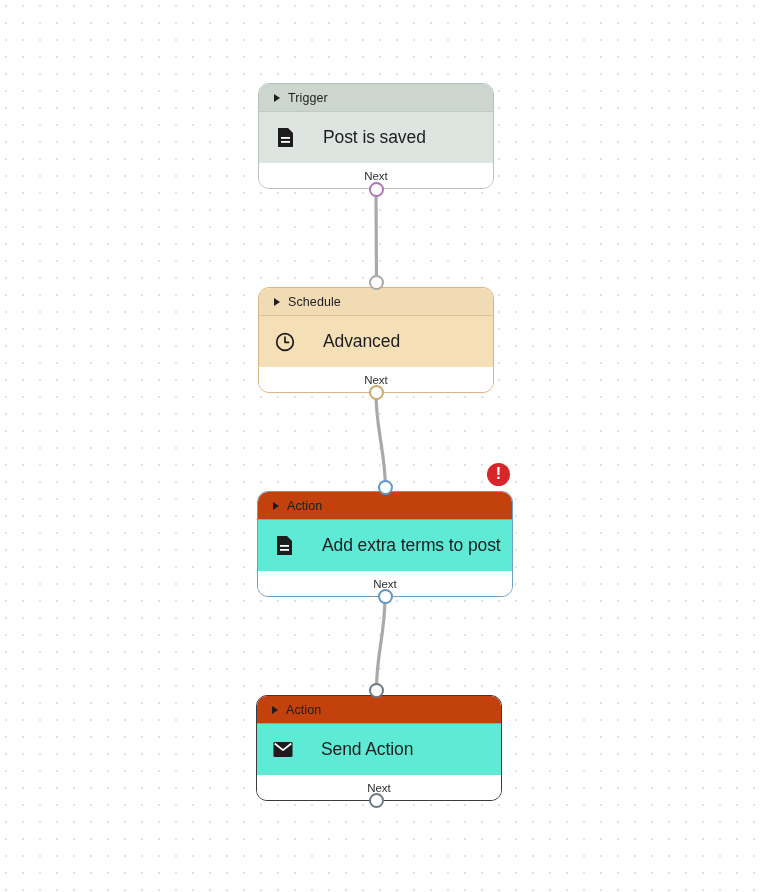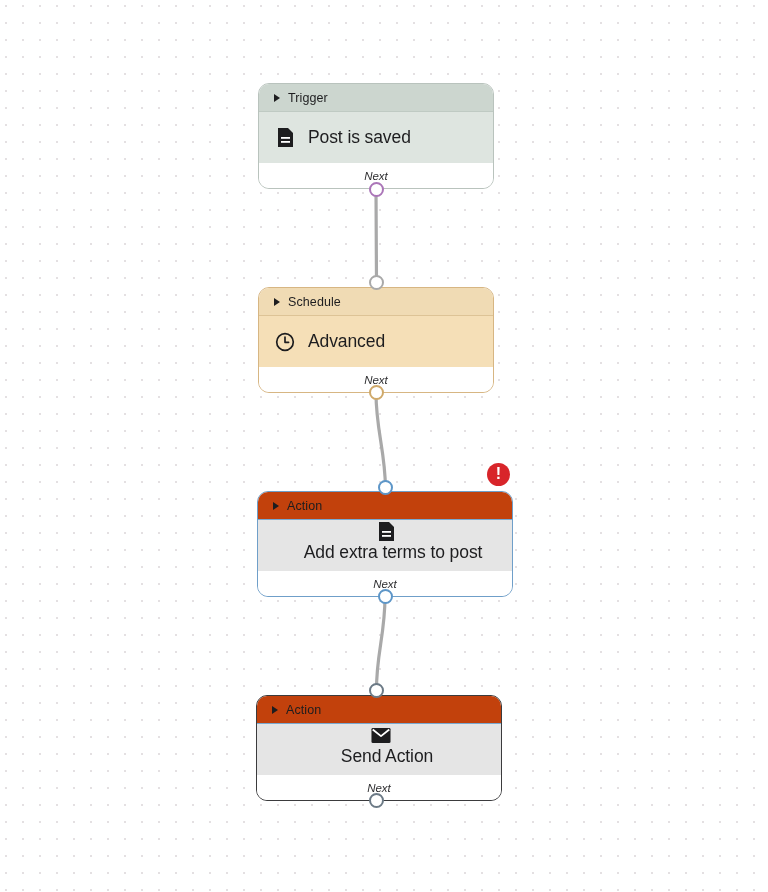--- a/index.html
+++ b/index.html
@@ -69,20 +69,21 @@
   .node-divider {
     height: 1px;
     width: 100%;
   }
   .node-body {
     display: flex;
     align-items: center;
     box-sizing: border-box;
     height: 51px;
     padding-left: 16px;
+    gap: 15px;
   }
   .node-icon {
     width: 20px;
     height: 22px;
     flex: 0 0 auto;
     margin-right: 13px;
     display: flex;
     align-items: center;
     justify-content: center;
   }
@@ -94,21 +95,20 @@
   }
   .node-footer {
     height: 25px;
     background: #ffffff;
     display: flex;
     align-items: center;
     justify-content: center;
     font-size: 11.5px;
     color: #2e2e30;
     box-sizing: border-box;
-    font-style: italic;
   }
 
   
   .node.trigger {
     border: 1.4px solid #b9c3bd;
   }
   .node.trigger .node-header { background: #ccd6cf; }
   .node.trigger .node-body   { background: #dee5e0; }
   .node.trigger .node-divider{ background: #bfcac3; }
 
@@ -117,21 +117,21 @@
   }
   .node.advanced .node-header { background: #f0dbb4; }
   .node.advanced .node-body   { background: #f5dfb7; }
   .node.advanced .node-divider{ background: #dcc characterized; }
   .node.advanced .node-divider{ background: #ddc396; }
 
   .node.action {
     border: 1.4px solid #6f9fc9;
   }
   .node.action .node-header { background: #c2410c; }
-  .node.action .node-body   { background: #e5e5e5; flex-direction: column; }
+  .node.action .node-body   { background: #5eead4; }
   .node.action .node-divider{ background: #79a9d1; }
 
   .node.action.selected {
     border: 1.8px solid #3b3b3d;
   }
 
   
   .port {
     position: absolute;
     width: 15px;

